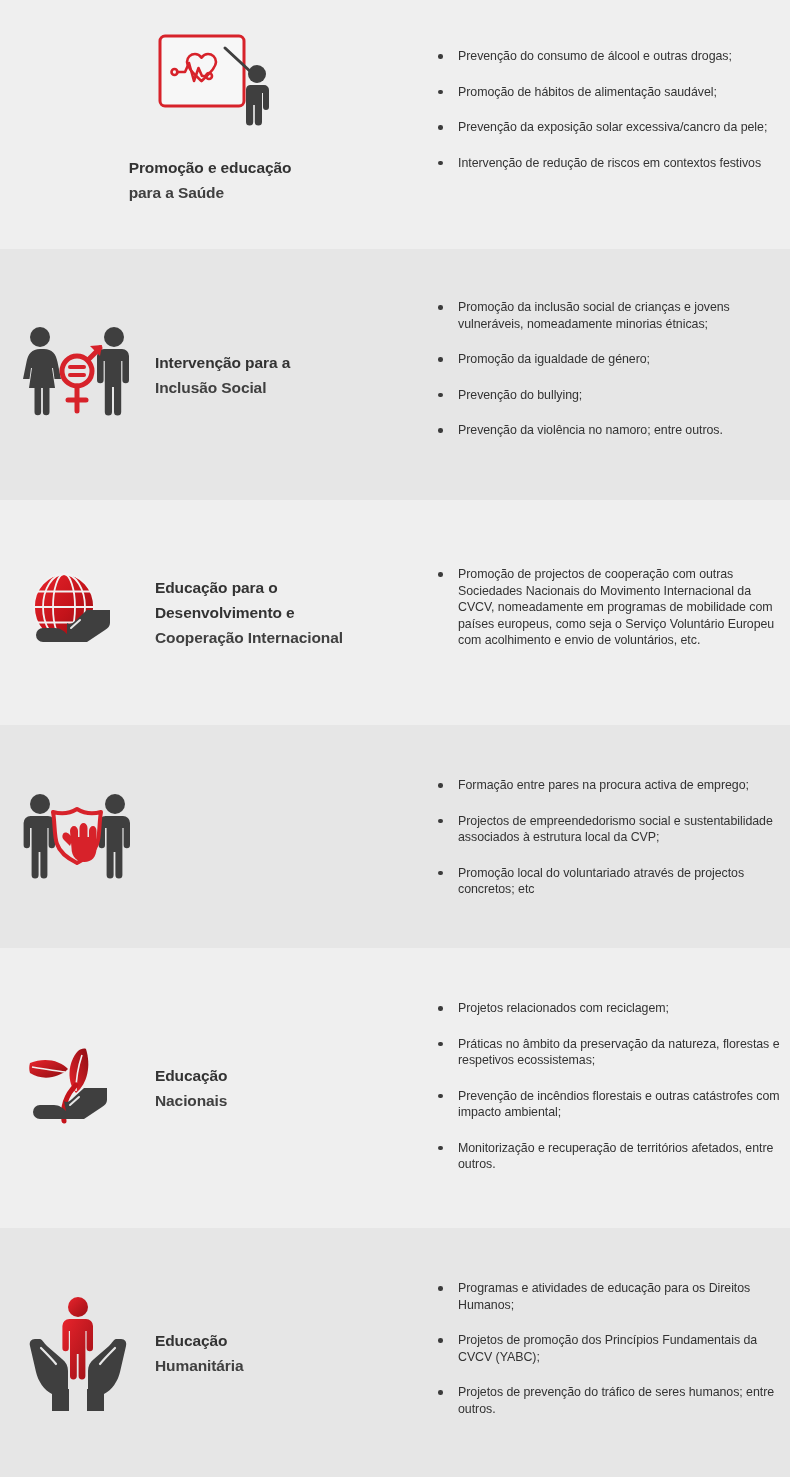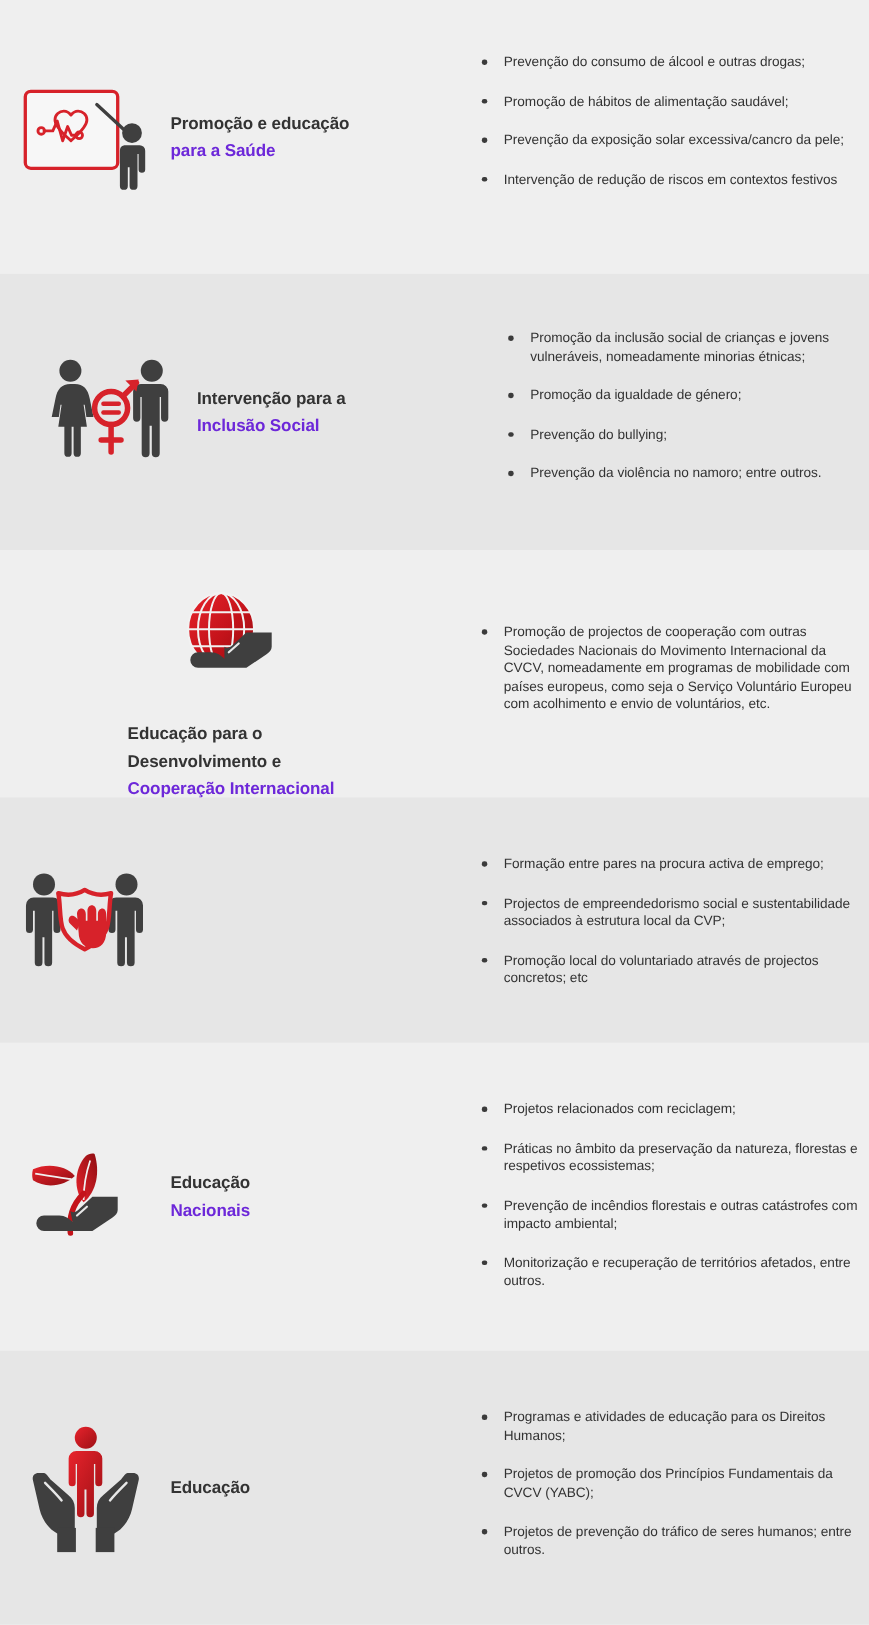--- a/index.html
+++ b/index.html
@@ -48,21 +48,21 @@
     padding-right:10px;
   }
   .title-line{
     font-size:15.5px;
     line-height:25px;
     font-weight:600;
     letter-spacing:-0.1px;
     white-space:nowrap;
   }
   .title-line.dark-txt{color:#333333;}
-  .title-line.red-txt{color:#6d28d9;}
+  .title-line.red-txt{color:#404040;}
 
   
   .right{
     flex:1 1 auto;
     box-sizing:border-box;
   }
   ul.bullets{
     list-style:none;
     margin:0;
     padding:0;
@@ -86,21 +86,21 @@
     border-radius:50%;
     background:#3b3b3b;
   }
 </style>
 </head>
 <body>
 
 <div id="sheet">
 
   <div class="row light" style="height:249px;">
-    <div class="left" style="height:249px;">
+    <div class="left" style="height:249px;flex-direction:column;">
       <div class="icon-cell">
         <svg width="124" height="96" viewBox="0 0 124 96" aria-hidden="true">
           <rect x="7" y="6" width="84" height="70" rx="5" fill="#f7f7f7" stroke="#d7222a" stroke-width="3"></rect>
           <g fill="none" stroke="#d7222a" stroke-width="2.6" stroke-linecap="round" stroke-linejoin="round">
             <path d="M34 32c0-5 4-8 8-8 3 0 5 1.6 6.5 3.6C50 25.6 52 24 55 24c4 0 8 3 8 8 0 7-11 15.5-14.5 19C45 47.5 34 39 34 32z"></path>
             <path d="M24 42h8l4-9 5 18 4.5-13 3.5 8h3.5"></path>
             <circle cx="21.5" cy="42" r="3"></circle>
             <circle cx="56" cy="46" r="3"></circle>
           </g>
           <line x1="72" y1="18" x2="99" y2="43" stroke="#3f3f3f" stroke-width="3" stroke-linecap="round"></line>
@@ -117,21 +117,21 @@
       <ul class="bullets">
         <li><span class="dot"></span><span>Prevenção do consumo de álcool e outras drogas;</span></li>
         <li><span class="dot"></span><span>Promoção de hábitos de alimentação saudável;</span></li>
         <li><span class="dot"></span><span>Prevenção da exposição solar excessiva/cancro da pele;</span></li>
         <li><span class="dot"></span><span>Intervenção de redução de riscos em contextos festivos</span></li>
       </ul>
     </div>
   </div>
 
   <div class="row dark" style="height:251px;">
-    <div class="left" style="height:251px;margin-left:24px;">
+    <div class="left" style="height:251px;">
       <div class="icon-cell">
         <svg width="120" height="104" viewBox="0 0 120 104" aria-hidden="true">
 
           <g fill="#3f3f3f">
             <circle cx="22" cy="14" r="10"></circle>
             <path d="M22 26c-8 0-12 5-13.5 13L5 56h6.5l1.5-11h1l-3 20h5.5v24a3.3 3.3 0 0 0 6.6 0V65h1.8v24a3.3 3.3 0 0 0 6.6 0V65h5.5l-3-20h1l1.5 11H43l-3.5-17C38 31 34 26 26 26z"></path>
           </g>
 
           <g fill="#3f3f3f">
             <circle cx="96" cy="14" r="10"></circle>
@@ -160,21 +160,21 @@
       <ul class="bullets">
         <li><span class="dot"></span><span>Promoção da inclusão social de crianças e jovens vulneráveis, nomeadamente minorias étnicas;</span></li>
         <li><span class="dot"></span><span>Promoção da igualdade de género;</span></li>
         <li><span class="dot"></span><span>Prevenção do bullying;</span></li>
         <li><span class="dot"></span><span>Prevenção da violência no namoro; entre outros.</span></li>
       </ul>
     </div>
   </div>
 
   <div class="row light" style="height:225px;">
-    <div class="left" style="height:225px;flex-direction:column;">
+    <div class="left" style="height:225px;">
       <div class="icon-cell">
         <svg width="118" height="86" viewBox="0 0 118 86" aria-hidden="true">
           <defs>
             <linearGradient id="globeGrad" x1="0" y1="0" x2="1" y2="1">
               <stop offset="0%" stop-color="#e8242c"></stop>
               <stop offset="55%" stop-color="#c4131a"></stop>
               <stop offset="100%" stop-color="#8f0d12"></stop>
             </linearGradient>
           </defs>
           <g transform="translate(12,4)">
@@ -300,20 +300,21 @@
           <path d="M18 57c5 5 11 11 15 16" stroke="#e7e7e7" stroke-width="2.2" fill="none" stroke-linecap="round"></path>
 
           <path d="M98 48c4 0 6 3 5 7l-6 26c-2 9-8 18-16 22H65V80c0-5 2-9 6-12l15-13c3-3 5-7 7-7z" fill="#3f3f3f"></path>
           <path d="M92 57c-5 5-11 11-15 16" stroke="#e7e7e7" stroke-width="2.2" fill="none" stroke-linecap="round"></path>
           <rect x="29" y="98" width="17" height="22" fill="#3f3f3f"></rect>
           <rect x="64" y="98" width="17" height="22" fill="#3f3f3f"></rect>
         </svg>
       </div>
       <div class="title-cell">
         <div class="title-line dark-txt">Educação</div>
+        <div class="title-line red-txt">Humanitária</div>
       </div>
     </div>
     <div class="right" style="padding-top:52px;">
       <ul class="bullets">
         <li><span class="dot"></span><span>Programas e atividades de educação para os Direitos Humanos;</span></li>
         <li><span class="dot"></span><span>Projetos de promoção dos Princípios Fundamentais da CVCV (YABC);</span></li>
         <li><span class="dot"></span><span>Projetos de prevenção do tráfico de seres humanos; entre outros.</span></li>
       </ul>
     </div>
   </div>

